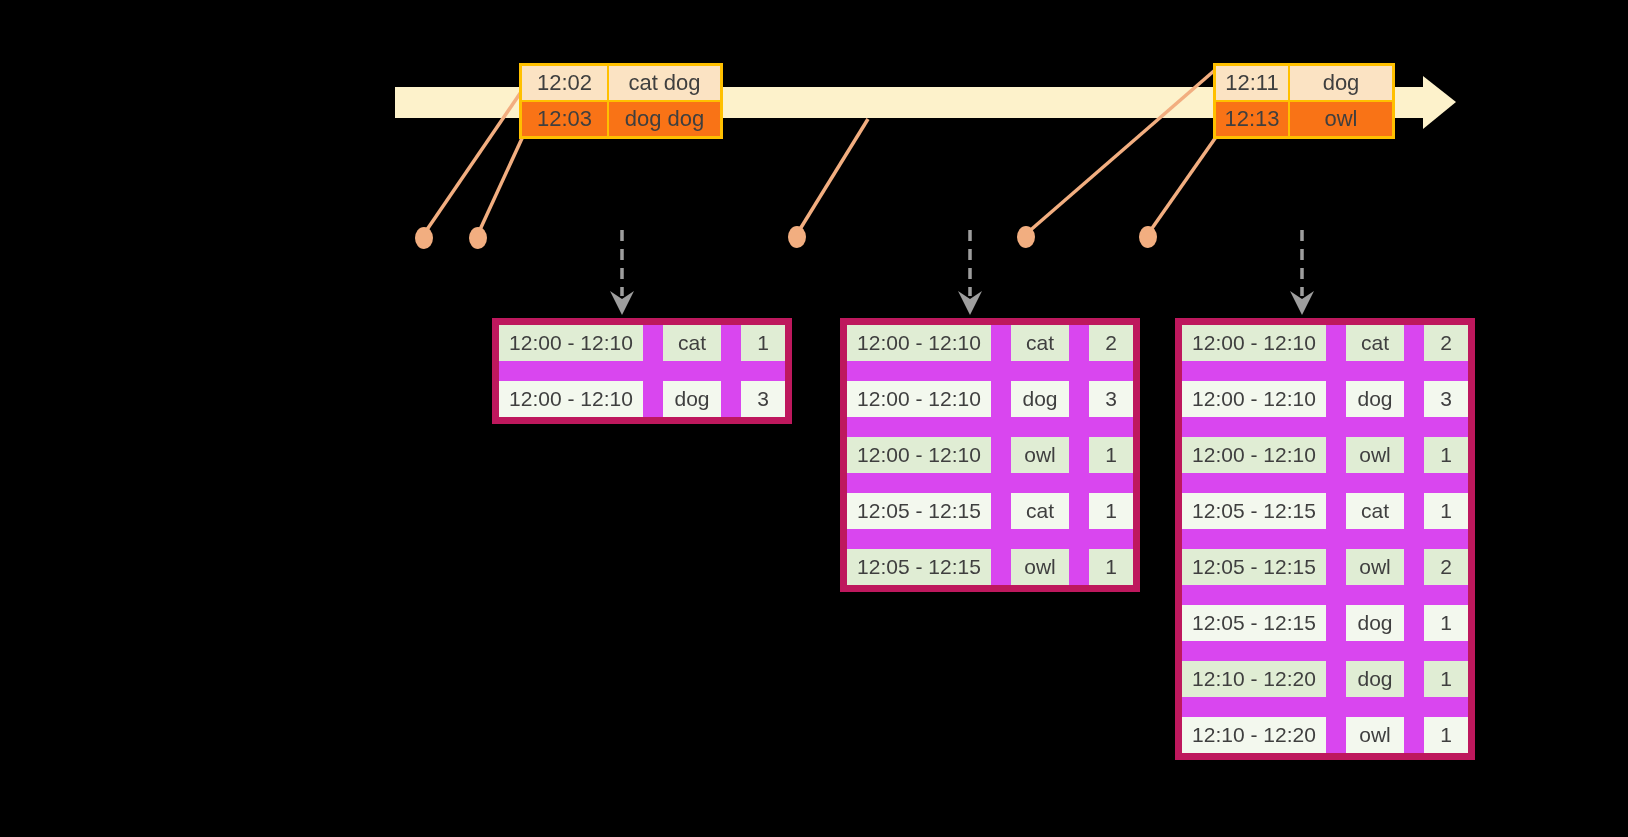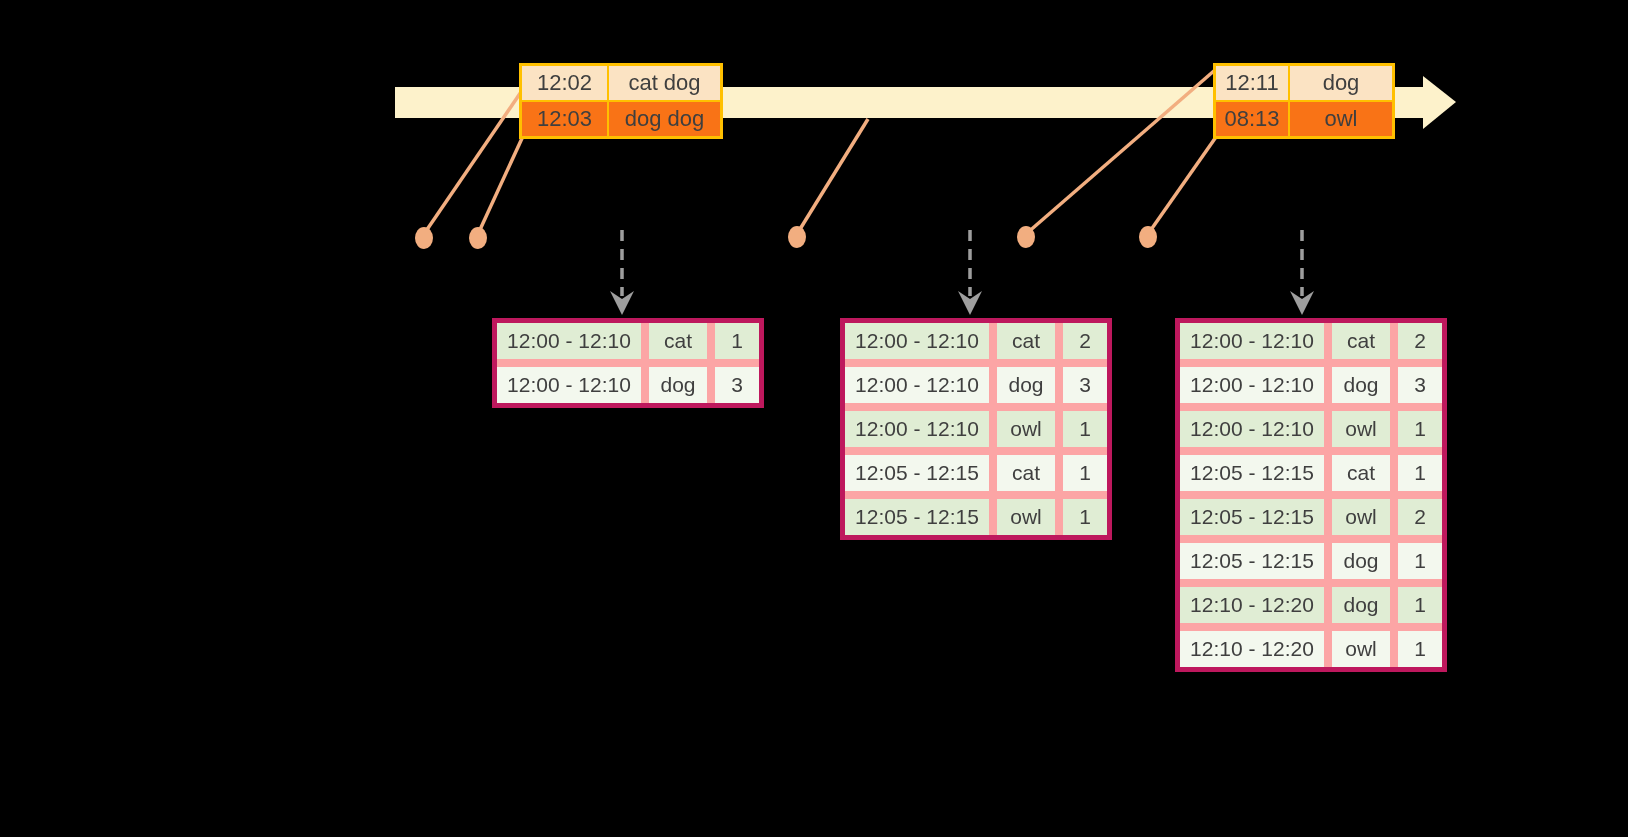--- a/index.html
+++ b/index.html
@@ -4,21 +4,21 @@
 <style>
   html,body { margin:0; padding:0; background:#000; }
   .canvas {
     position:relative; width:1628px; height:837px; background:#000000;
     overflow:hidden; font-family:"Liberation Sans", sans-serif; color:#3F3F3F;
   }
   svg.overlay { position:absolute; left:0; top:0; z-index:1; }
 
   .tbl { position:absolute; display:grid; z-index:2; }
   .etable { gap:2px; background:#FFC000; border:3px solid #FFC000; }
-  .gtable { gap:8px; background:#fca5a5; border:5px solid #be185d; }
+  .gtable { gap:20px; background:#d946ef; border:7px solid #be185d; }
 
   .cell { display:flex; align-items:center; justify-content:center; white-space:nowrap; }
   .etable .cell { font-size:22px; }
   .gtable .cell { font-size:21px; }
 
   .etable .r0 { background:#FBE3C3; }
   .etable .r1 { background:#f97316; }
   .gtable .r0 { background:#E0EDD4; }
   .gtable .r1 { background:#F3F8EE; }
 
@@ -70,21 +70,21 @@
 
   <div id="et1" class="tbl etable">
       <div class="cell r0 c0">12:02</div>
       <div class="cell r0 c1">cat dog</div>
       <div class="cell r1 c0">12:03</div>
       <div class="cell r1 c1">dog dog</div>
     </div>
   <div id="et3" class="tbl etable">
       <div class="cell r0 c0">12:11</div>
       <div class="cell r0 c1">dog</div>
-      <div class="cell r1 c0">08:13</div>
+      <div class="cell r1 c0">12:13</div>
       <div class="cell r1 c1">owl</div>
     </div>
 
   <div id="gt1" class="tbl gtable">
       <div class="cell r0 c0">12:00 - 12:10</div>
       <div class="cell r0 c1">cat</div>
       <div class="cell r0 c2">1</div>
       <div class="cell r1 c0">12:00 - 12:10</div>
       <div class="cell r1 c1">dog</div>
       <div class="cell r1 c2">3</div>

